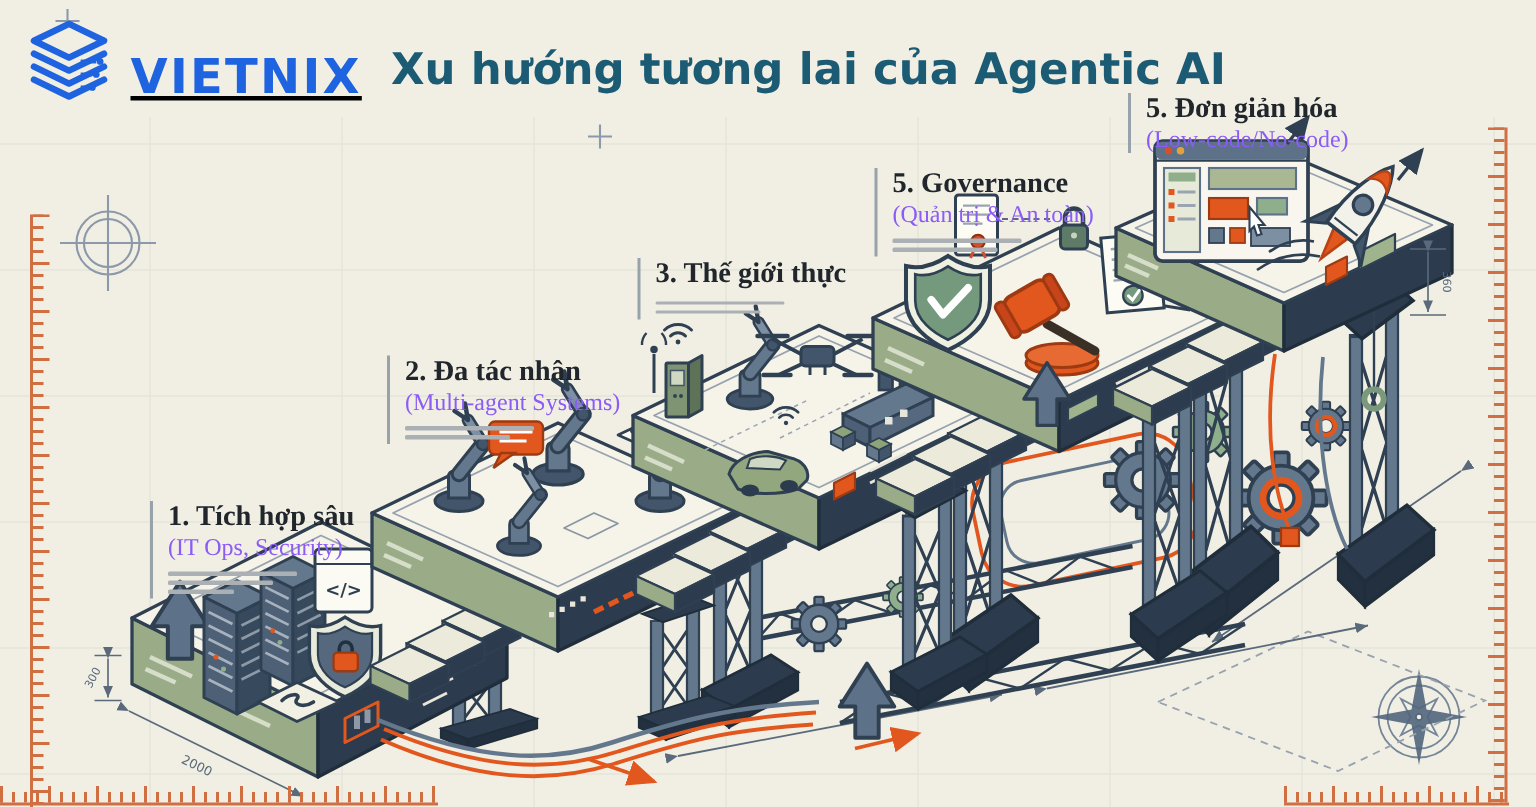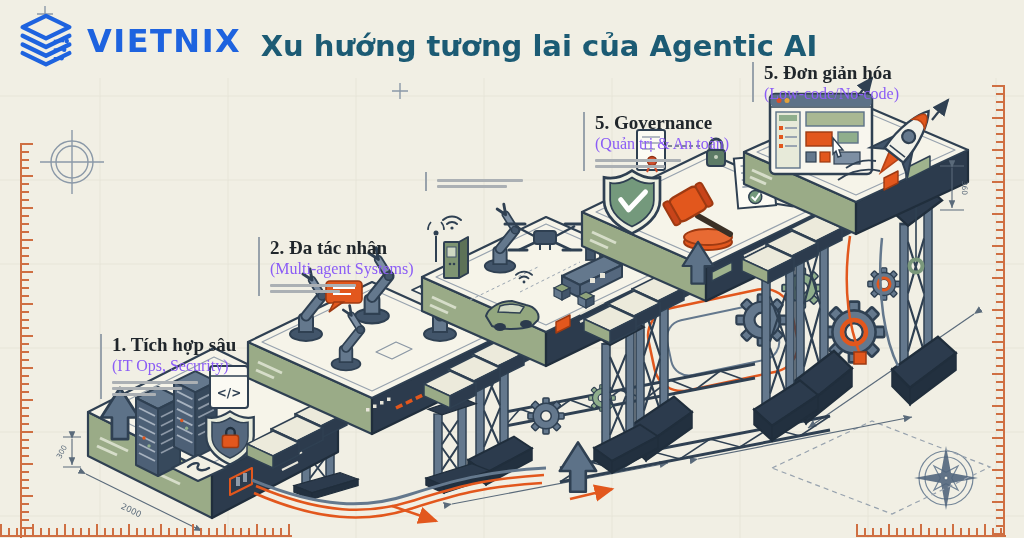--- a/index.html
+++ b/index.html
@@ -1,20 +1,20 @@
 <!DOCTYPE html>
 <html><head>
 <meta charset="utf-8">
 <style>
   html,body{margin:0;padding:0;background:#d8d6cc;font-family:"DejaVu Sans","Liberation Sans",sans-serif;}
   .stage{position:relative;width:1024px;height:538px;background:#f1efe4;overflow:hidden;}
   .stage *{box-sizing:border-box;}
 
   
-  .logo{position:absolute;left:14px;top:12px;display:flex;align-items:center;gap:9px;}
+  .logo{position:absolute;left:14px;top:12px;display:flex;align-items:flex-end;gap:9px;text-decoration:underline;}
   .logo-text{font-weight:bold;font-size:32px;color:#1e63df;letter-spacing:1.5px;}
   .main-title{position:absolute;left:230px;top:29px;width:560px;text-align:center;
               font-weight:bold;font-size:29px;color:#1c5b74;margin-left:29px;}
 
   
   .stage-label{position:absolute;border-left:2px solid #98a2ab;padding-left:10px;font-family:Liberation Serif, serif;}
   .sl-h{font-size:19px;font-weight:bold;color:#20262b;line-height:1.15;}
   .sl-s{font-size:16px;color:#8b5cf6;margin-top:1px;line-height:1.1;}
   .fp{margin-top:7px;}
   .fp i{display:block;height:2.5px;background:#abb0b4;margin-bottom:3.5px;border-radius:1px;}
@@ -512,20 +512,21 @@
   </div>
   <div class="stage-label" style="left:258px;top:237px;">
     <div class="sl-h">2. Đa tác nhân</div>
     <div class="sl-s">(Multi-agent Systems)</div>
     <div class="fp">
         <i></i>
         <i></i>
       </div>
   </div>
   <div class="stage-label" style="left:425px;top:172px;">
+    <div class="sl-h">3. Thế giới thực</div>
     <div class="fp">
         <i></i>
         <i></i>
       </div>
   </div>
   <div class="stage-label" style="left:583px;top:112px;">
     <div class="sl-h">5. Governance</div>
     <div class="sl-s">(Quản trị &amp; An toàn)</div>
     <div class="fp">
         <i></i>

